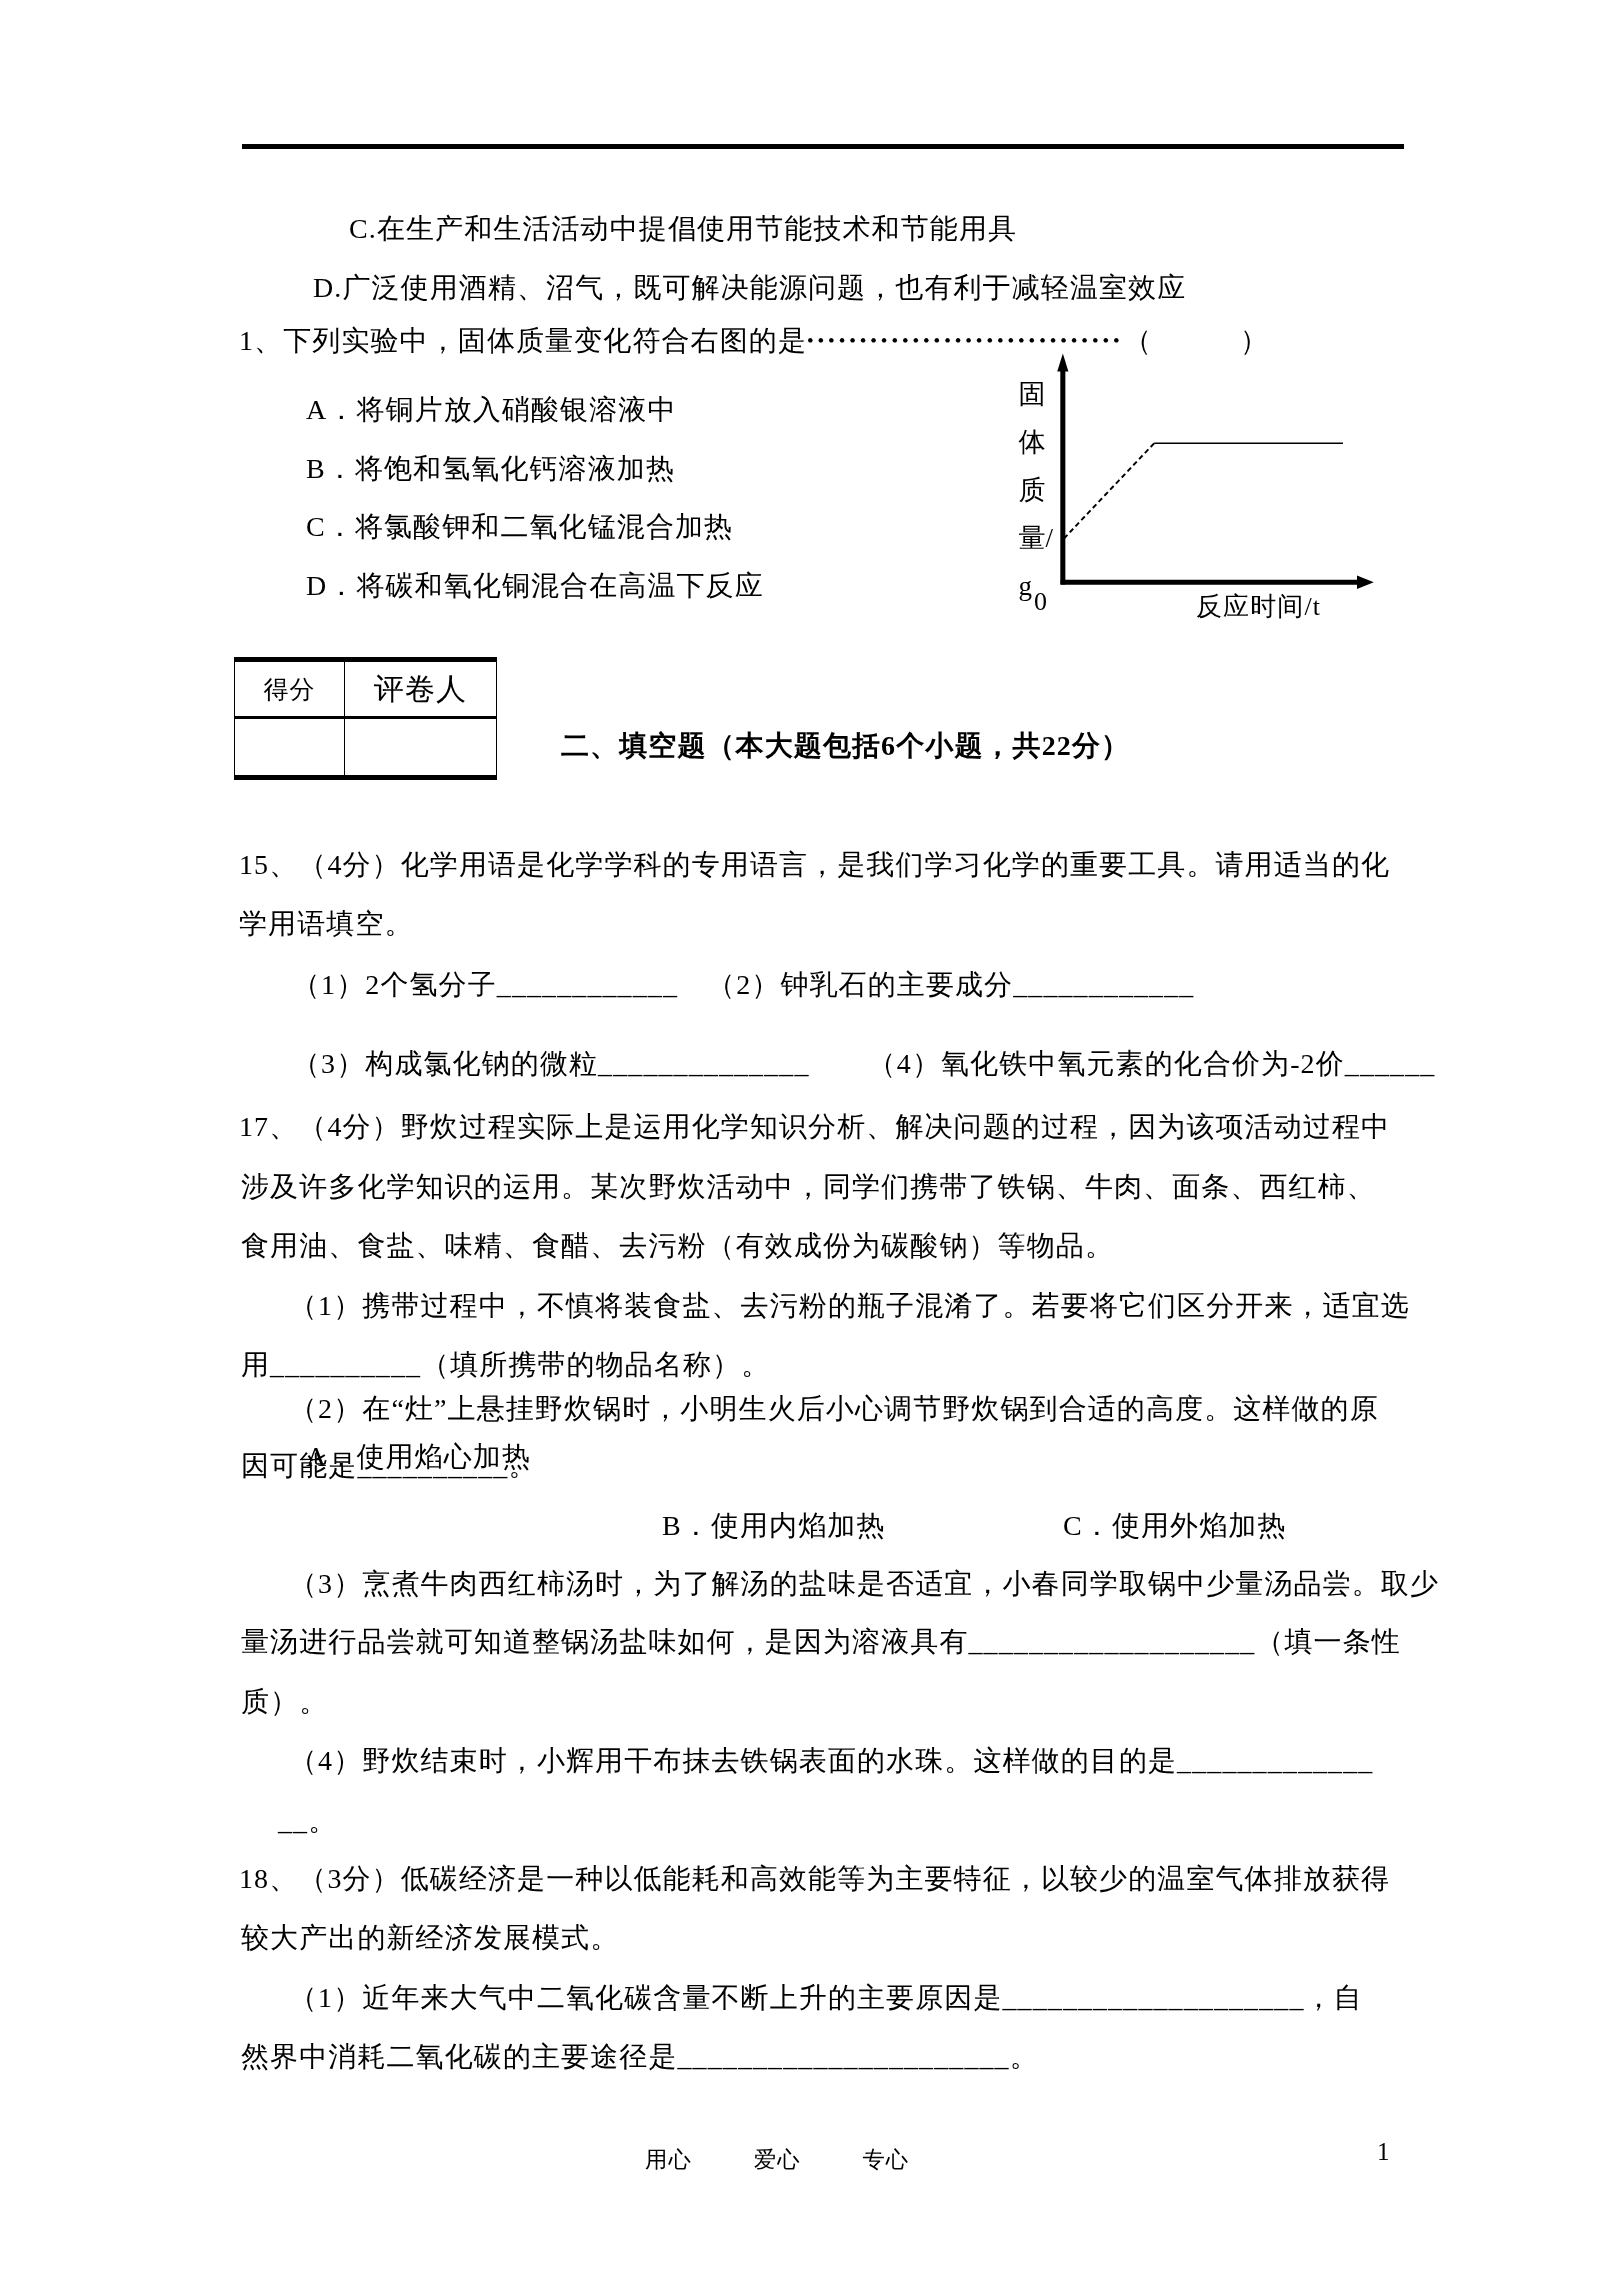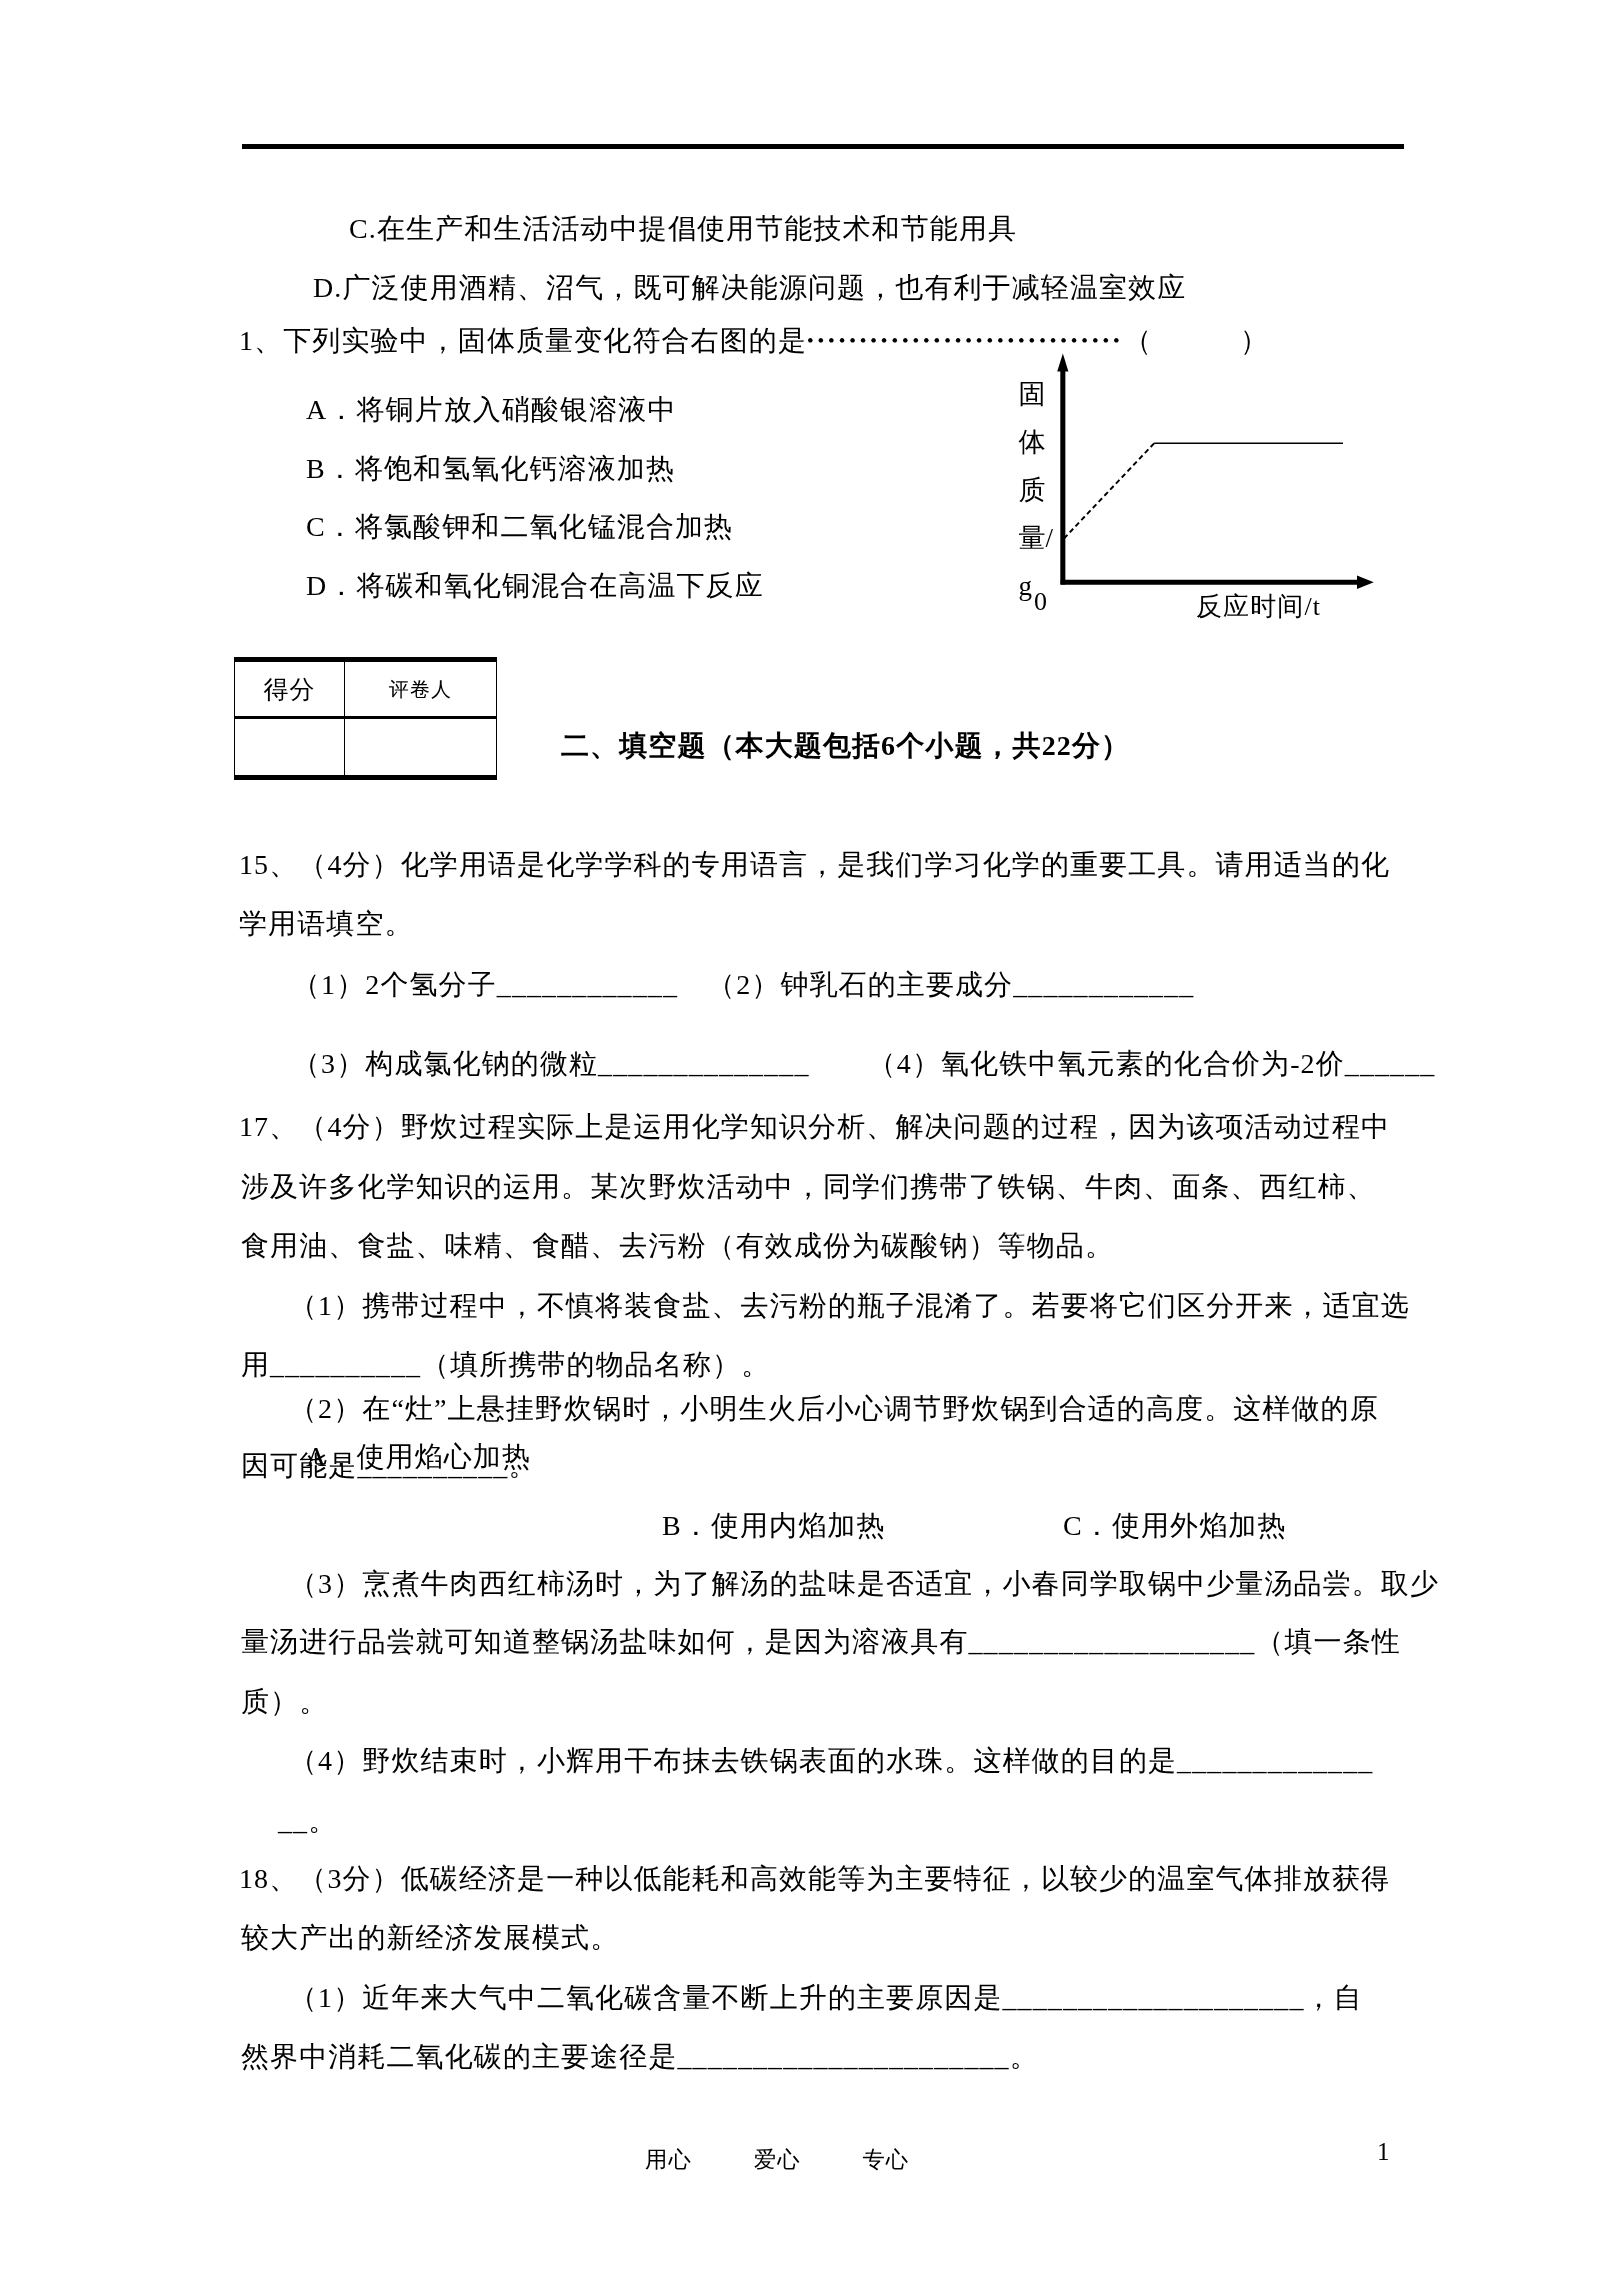--- a/index.html
+++ b/index.html
@@ -30,21 +30,21 @@
   .graph .xlabel { position:absolute; left:192px; top:240px; font-size:26px; }
 
   
   .score-table {
     position:absolute; left:234px; top:657px; width:261px;
     border:1.7px solid #000; border-top:5px solid #000; border-bottom:5px solid #000;
   }
   .score-row1 { display:flex; height:54px; border-bottom:3.9px solid #000; }
   .score-row2 { display:flex; height:56px; }
   .score-cell-l { width:109px; border-right:1.7px solid #000; display:flex; align-items:center; justify-content:center; font-size:25px; }
-  .score-cell-r { flex:1; display:flex; align-items:center; justify-content:center; font-size:20px; }
+  .score-cell-r { flex:1; display:flex; align-items:center; justify-content:center; font-size:30px; }
 
   .dots { letter-spacing:3.9px; font-size:19px; vertical-align:3.4px; }
   .footer-word { margin-right:55px; }
   .footer { position:absolute; left:645px; top:2144px; font-size:22.4px; white-space:nowrap; }
   .pagenum { position:absolute; left:1377px; top:2138px; font-size:25px; }
 </style>
 </head>
 <body>
 
 <div class="page">

